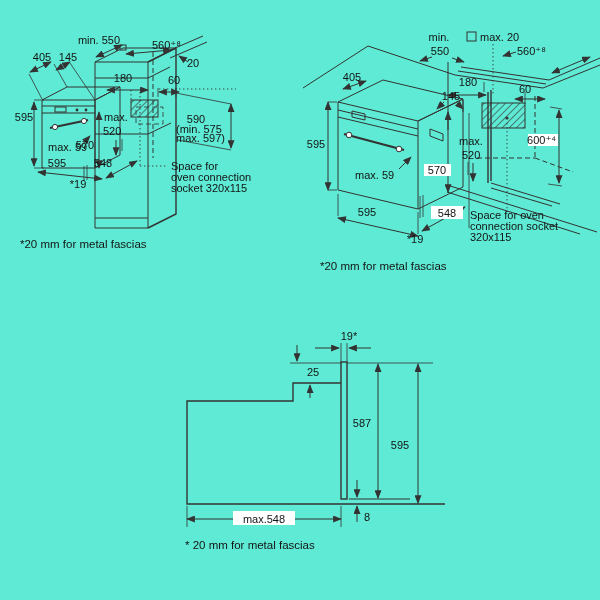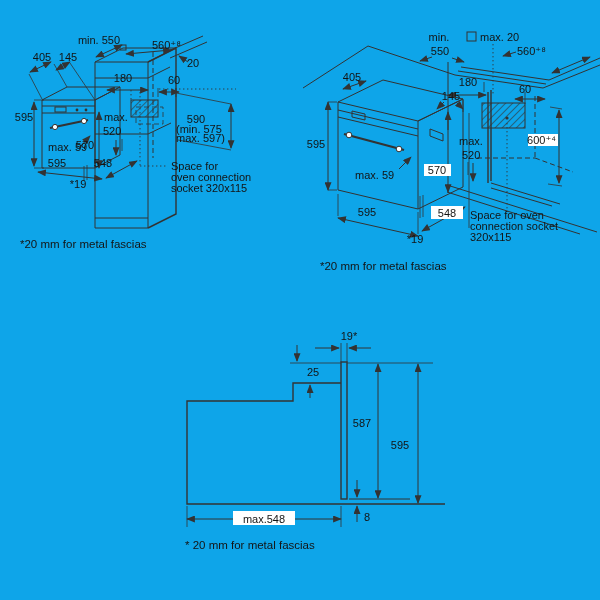--- a/index.html
+++ b/index.html
@@ -1,16 +1,16 @@
 <!DOCTYPE html>
 <html><head>
 <meta charset="utf-8">
 <style>
   html,body{margin:0;padding:0;background:#ffffff;}
-  #stage{position:relative;width:600px;height:600px;background:#0ea5e9;overflow:hidden;}
+  #stage{position:relative;width:600px;height:600px;background:#5eead4;overflow:hidden;}
   svg{display:block;}
   .ln{fill:none;stroke:#333333;stroke-width:1;stroke-linecap:butt;stroke-linejoin:miter;}
   .thk{stroke-width:1.4;}
   .thin{stroke-width:0.8;}
   .dsh{stroke-dasharray:5 3;}
   .dot{stroke-dasharray:1.4 2.6;stroke-width:0.9;}
   .hv{stroke-width:2.2;}
   text{font-family:"Liberation Sans","DejaVu Sans",sans-serif;font-size:11px;fill:#141414;}
   .cap{font-size:11.5px;}
   .mid{text-anchor:middle;}

